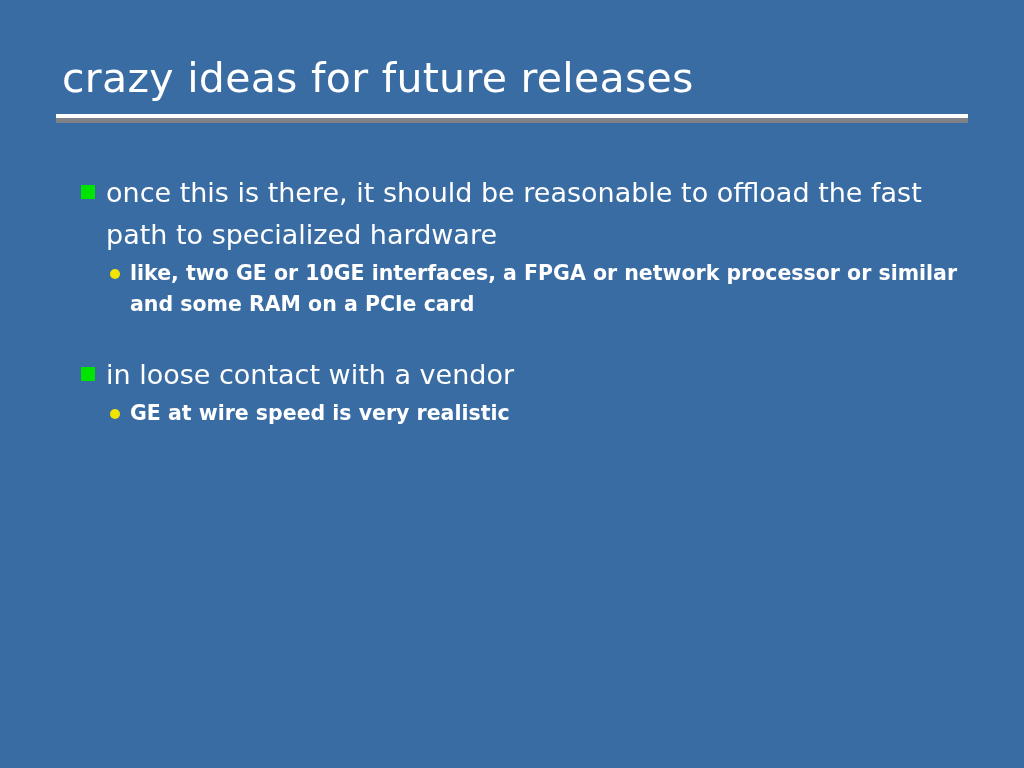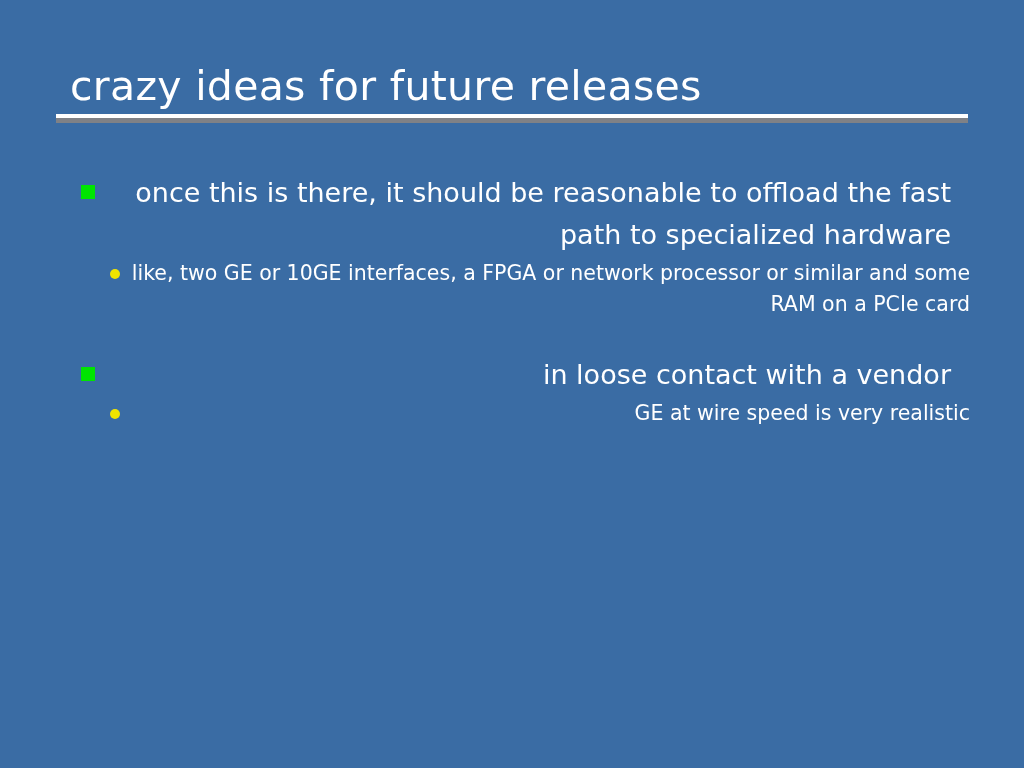--- a/index.html
+++ b/index.html
@@ -25,21 +25,21 @@
     left: 56px;
     top: 52px;
     width: 912px;
   }
   #slide-title {
     font-size: 41px;
     line-height: 52px;
     font-weight: normal;
     letter-spacing: 0.3px;
     white-space: nowrap;
-    margin: 8px;
+    margin: 0;
     padding: 0 0 0 6px;
   }
   #title-rule {
     position: absolute;
     left: 56px;
     top: 114px;
     width: 912px;
   }
   #title-rule .rule-light {
     height: 4px;
@@ -52,21 +52,20 @@
 
   
   #body-block {
     position: absolute;
     left: 78px;
     top: 172px;
     width: 900px;
   }
   .section {
     margin-bottom: 34px;
-    text-align: right;
   }
   .section:last-child {
     margin-bottom: 8px;
   }
 
   .bullet-l1 {
     position: relative;
     padding-left: 28px;
     font-size: 27px;
     line-height: 42px;
@@ -78,20 +77,21 @@
     left: 3px;
     top: 13px;
     width: 14px;
     height: 14px;
   }
 
   .sub-list {
     margin: 0;
     padding: 0;
     list-style: none;
+    font-weight: bold;
   }
   .bullet-l2 {
     position: relative;
     padding-left: 52px;
     font-size: 20.5px;
     line-height: 31px;
     margin: 0;
     max-width: 840px;
   }
   .marker-dot {

